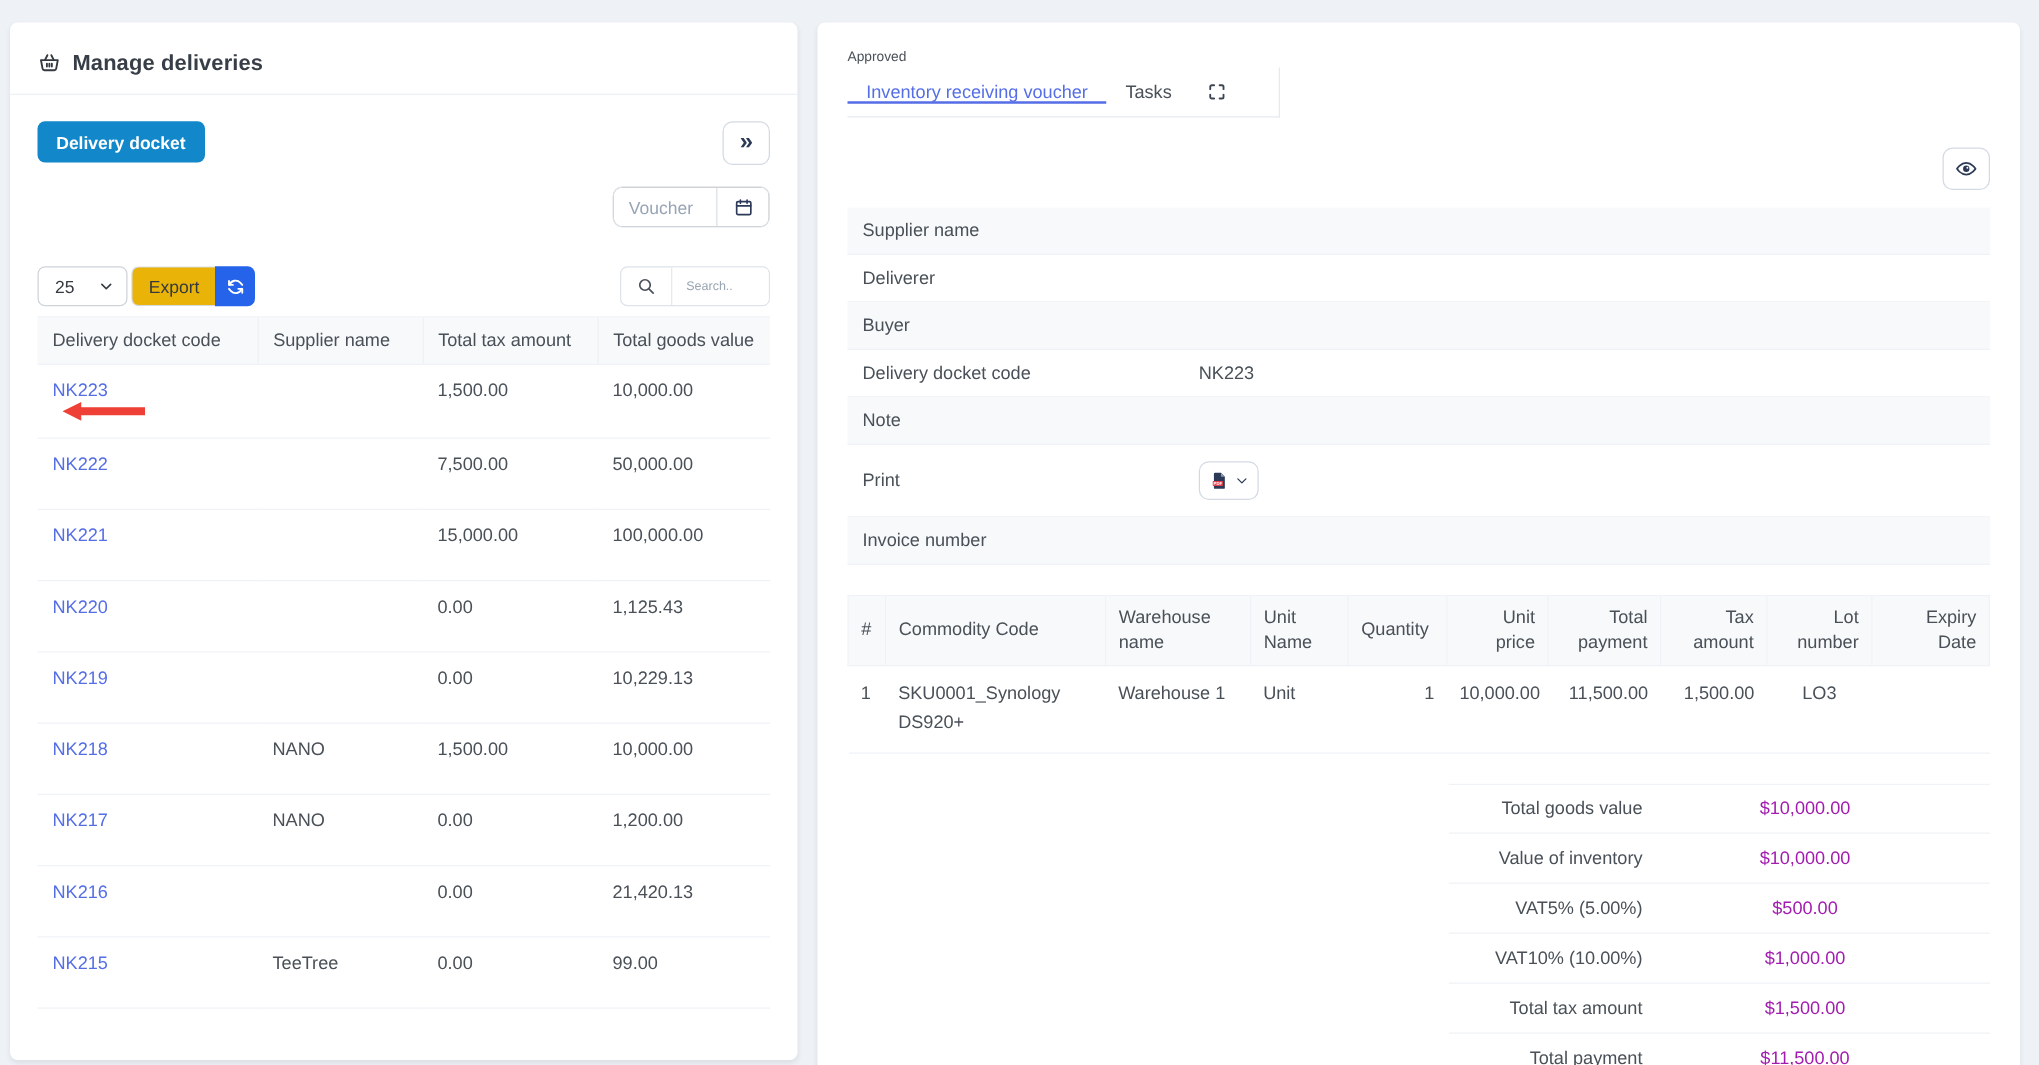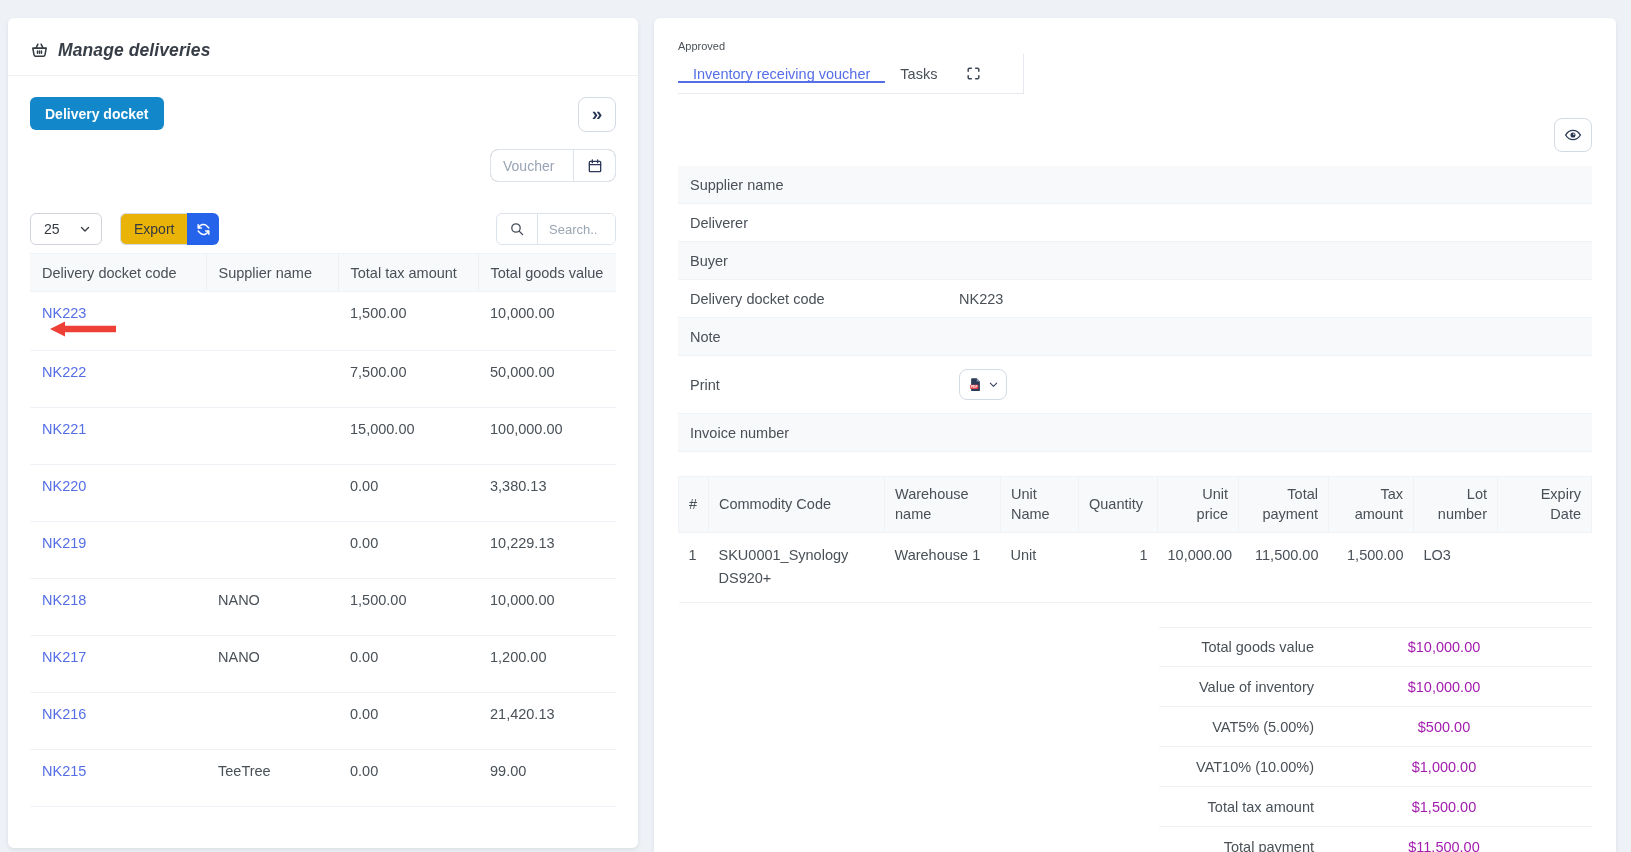--- a/index.html
+++ b/index.html
@@ -6,47 +6,47 @@
   body { font-family:"Liberation Sans","DejaVu Sans",sans-serif; background:#eef2f7; }
   .page { position:relative; width:1631px; height:852px; overflow:hidden; background:#eef2f7; }
   .card { position:absolute; top:18px; background:#fff; border-radius:6px;
           box-shadow:0 2px 4px rgba(56,65,74,.10); }
   .card-left  { left:8px;   width:630px; height:830px; }
   .card-right { left:654px; width:962px; height:900px; padding:0 24px; }
 
   
   .lc-header { padding:22px 22px 14px; border-bottom:1px solid #edf0f4;
                display:flex; align-items:center; gap:9px; }
-  .lc-title { font-size:17.5px; font-weight:600; color:#383e47; letter-spacing:.1px;font-style:italic; }
+  .lc-title { font-size:17.5px; font-weight:600; color:#383e47; letter-spacing:.1px; }
   .toolbar1 { margin:21px 22px 0; display:flex; justify-content:space-between; align-items:flex-start; }
   .btn-primary-cyan { background:#1287c9; color:#fff; font-size:14px; font-weight:700;
         border:none; border-radius:6px; padding:8px 15px; height:33px; cursor:pointer; }
   .btn-outline { background:#fff; border:1px solid #d4dae3; border-radius:8px; cursor:pointer;
         display:flex; align-items:center; justify-content:center; }
   .btn-collapse { width:38px; height:35px; color:#2c3a57; font-size:19px; font-weight:600; line-height:1; padding-bottom:3px;}
   .toolbar2 { margin:17px 22px 0; display:flex; justify-content:flex-end; }
   .group { display:flex; border:1px solid #dde3ea; border-radius:8px; overflow:hidden; height:33px; background:#a3a3a3;}
   .group input { border:none; outline:none; font-size:14px; color:#495057; padding:0 12px; width:82px; font-family:inherit;}
   .group input::placeholder { color:#98a4b5; }
   .group .addon { width:42px; display:flex; align-items:center; justify-content:center;
         border-left:1px solid #dde3ea; background:#fff; cursor:pointer; }
   .toolbar3 { margin:31px 22px 0; display:flex; justify-content:space-between; align-items:center; }
-  .t3-left { display:flex; gap:18px;justify-content:center; }
+  .t3-left { display:flex; gap:3px;justify-content:center; }
   .select-box { width:72px; height:32px; border:1px solid #ced4da; border-radius:6px; background:#fff;
         display:flex; align-items:center; justify-content:space-between; padding:0 10px 0 13px;
         font-size:14px; color:#343a40; cursor:pointer; }
   .btn-join { display:flex; height:32px; }
   .btn-export { background:#eab308; border:1px solid #d4dae3; border-right:none; border-radius:6px 0 0 6px;
         font-size:14px; color:#343a40; padding:3px 13px; cursor:pointer; font-family:inherit;}
   .btn-refresh { background:#2563eb; border:none; border-radius:0 6px 6px 0; width:32px;
         display:flex; align-items:center; justify-content:center; cursor:pointer; }
   .search-group { display:flex; border:1px solid #dde3ea; border-radius:6px; overflow:hidden; height:32px; background:#fff;}
   .search-group .s-addon { width:41px; display:flex; align-items:center; justify-content:center;
         border-right:1px solid #dde3ea; cursor:pointer;}
-  .search-group input { border:none; outline:none; width:77px; font-size:13px; padding:0 11px; color:#495057; font-family:inherit;}
+  .search-group input { border:none; outline:none; width:77px; font-size:10px; padding:0 11px; color:#495057; font-family:inherit;}
   .search-group input::placeholder { color:#9aa6b2; }
 
   table.left-table { width:calc(100% - 44px); margin:8px 22px 0; border-collapse:collapse; table-layout:fixed; }
   .left-table th { background:#f8f9fb; border-top:1px solid #eff2f7; border-bottom:1px solid #eff2f7;
         font-size:14.5px; font-weight:500; color:#495057; text-align:left; padding:9px 12px; height:38px;}
   .left-table th + th { border-left:1px solid #edf0f4; }
   .left-table td { height:57px; vertical-align:top; padding:13px 12px; font-size:14.5px; color:#495057;
         border-bottom:1px solid #eff2f7; }
   .left-table a { color:#556ee6; text-decoration:none; cursor:pointer; }
   .arrow-annot { vertical-align:-2px; margin-left:8px; }
@@ -71,21 +71,21 @@
   .btn-print { width:48px; height:31px; border-radius:8px; gap:5px; }
 
   table.items { width:100%; margin-top:24px; border-collapse:collapse; table-layout:fixed; }
   .items th { background:#f8f9fa; border:1px solid #eff2f7; border-left:none; font-size:14.5px; font-weight:500;
         color:#495057; padding:8px 10px; height:56px; line-height:1.35; text-align:left; vertical-align:middle;}
   .items th:first-child { border-left:1px solid #eff2f7; }
   .items th:nth-child(n+6) { text-align:right; }
   .items td { font-size:14.5px; color:#495057; padding:11px 10px 13px; border-bottom:1px solid #eff2f7;
         vertical-align:top; line-height:1.55; }
   .items td:nth-child(n+5):nth-child(-n+8) { text-align:right; }
-  .items td:nth-child(9) { }
+  .items td:nth-child(9) { text-align:center; }
   .items td:nth-child(10) { text-align:right; }
 
   .totals { width:433px; margin-left:auto; margin-top:24px; }
   .trow { display:flex; align-items:center; height:40px; border-bottom:1px solid #eff2f6; font-size:14.5px; }
   .trow:first-child { border-top:1px solid #eff2f6; }
   .trow .tlabel { width:155px; text-align:right; color:#495057; font-weight:500; flex-shrink:0; }
   .trow .tvalue { flex:1; text-align:center; padding-right:18px; color:#a21caf; }
   svg { display:block; }
 </style>
 </head>
@@ -189,21 +189,21 @@
           <tr>
             <td><a>NK221</a></td>
             <td></td>
             <td>15,000.00</td>
             <td>100,000.00</td>
           </tr>
           <tr>
             <td><a>NK220</a></td>
             <td></td>
             <td>0.00</td>
-            <td>3,380.13</td>
+            <td>1,125.43</td>
           </tr>
           <tr>
             <td><a>NK219</a></td>
             <td></td>
             <td>0.00</td>
             <td>10,229.13</td>
           </tr>
           <tr>
             <td><a>NK218</a></td>
             <td>NANO</td>

